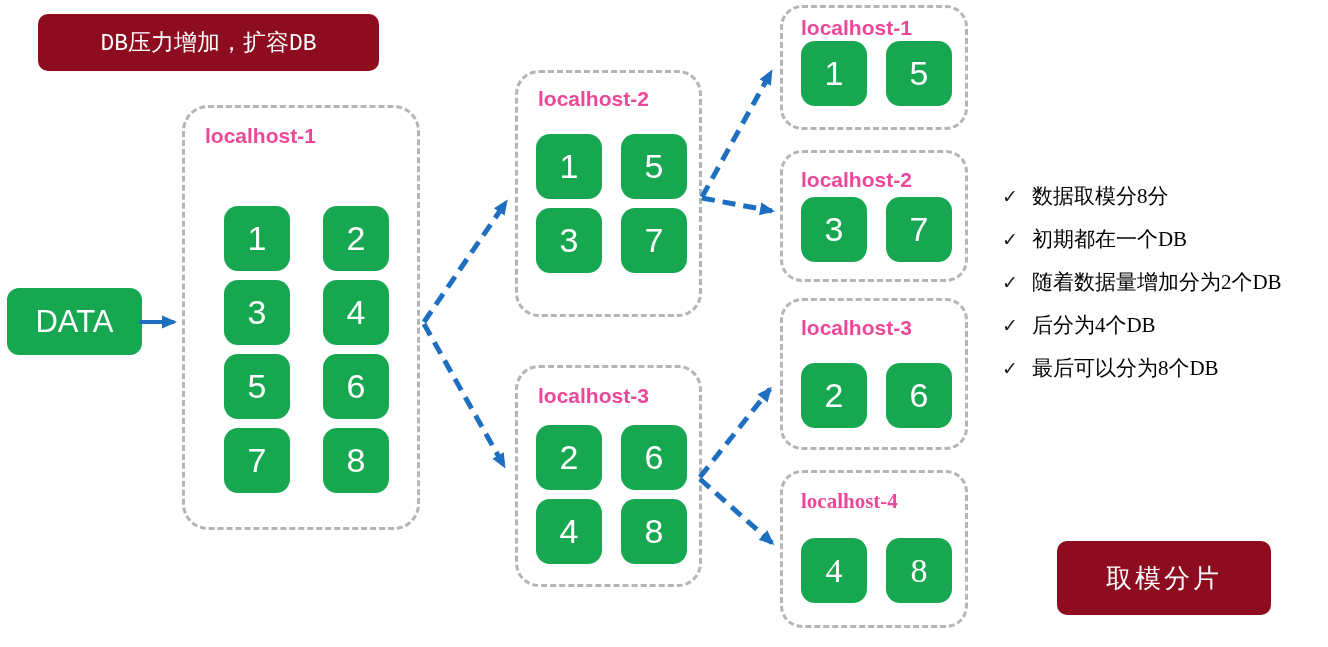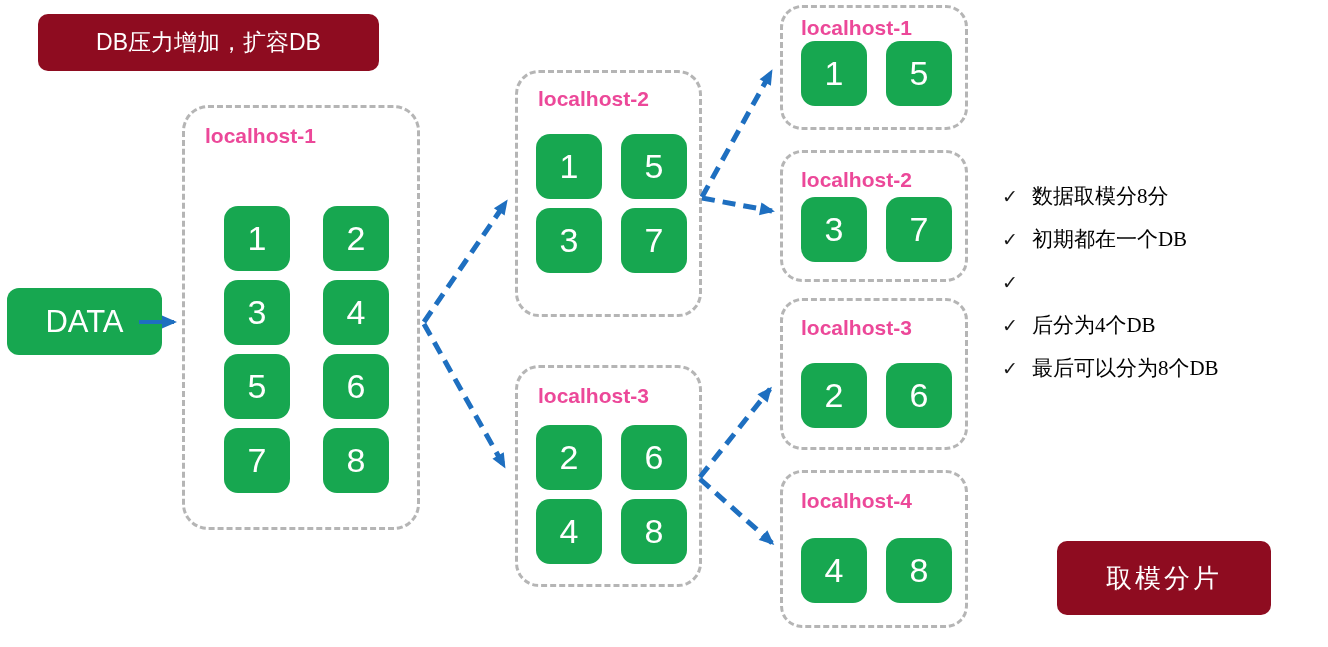--- a/index.html
+++ b/index.html
@@ -2,30 +2,30 @@
 <html><head>
 <meta charset="utf-8">
 <style>
   * { margin:0; padding:0; box-sizing:border-box; }
   body { font-family:"Liberation Sans", sans-serif; background:#ffffff; }
   #canvas { position:relative; width:1328px; height:647px; background:#ffffff; overflow:hidden; }
 
   .banner {
     position:absolute; background:#8E0C20; color:#ffffff;
     display:flex; align-items:center; justify-content:center;
-    border-radius:10px; text-align:center;
+    border-radius:10px; text-align:center;font-family:Liberation Mono, monospace;
   }
   .banner-top { left:38px; top:14px; width:341px; height:57px; font-size:23px; }
   .banner-bottom {
     left:1057px; top:541px; width:214px; height:74px; font-size:26px;
     font-family:"Liberation Serif", serif; letter-spacing:3px;
   }
 
   .databox {
-    position:absolute; left:7px; top:288px; width:155px; height:67px;
+    position:absolute; left:7px; top:288px; width:135px; height:67px;
     background:#17A750; border-radius:12px; color:#ffffff;
     display:flex; align-items:center; justify-content:center; font-size:31px;
   }
 
   .host {
     position:absolute; border:3px dashed #B5B5B5; border-radius:26px; background:transparent;
   }
   .host-label {
     position:absolute; font-weight:bold; color:#ec4899; font-size:21px; white-space:nowrap;
   }
@@ -108,39 +108,40 @@
   </div>
 
   <div class="host" style="left:780px;top:298px;width:188px;height:152px;border-radius:22px;">
     <div class="host-label" style="left:18px;top:15px;">localhost-3</div>
     <div class="grid" style="left:18px;top:62px;gap:9px 19px;">
       <div class="shard">2</div>
       <div class="shard">6</div>
     </div>
   </div>
 
-  <div class="host" style="left:780px;top:470px;width:188px;height:158px;border-radius:22px;">
+  <div class="host" style="left:780px;top:470px;width:188px;height:158px;border-radius:22px;font-family:Liberation Serif, serif;">
     <div class="host-label" style="left:18px;top:16px;">localhost-4</div>
     <div class="grid" style="left:18px;top:65px;gap:9px 19px;">
       <div class="shard">4</div>
       <div class="shard">8</div>
     </div>
   </div>
 
   <div class="notes">
     <div class="note-item">
       <span class="note-check">✓</span>
       <span>数据取模分8分</span>
     </div>
     <div class="note-item">
       <span class="note-check">✓</span>
       <span>初期都在一个DB</span>
     </div>
     <div class="note-item">
       <span class="note-check">✓</span>
+      <span>随着数据量增加分为2个DB</span>
     </div>
     <div class="note-item">
       <span class="note-check">✓</span>
       <span>后分为4个DB</span>
     </div>
     <div class="note-item">
       <span class="note-check">✓</span>
       <span>最后可以分为8个DB</span>
     </div>
   </div>

